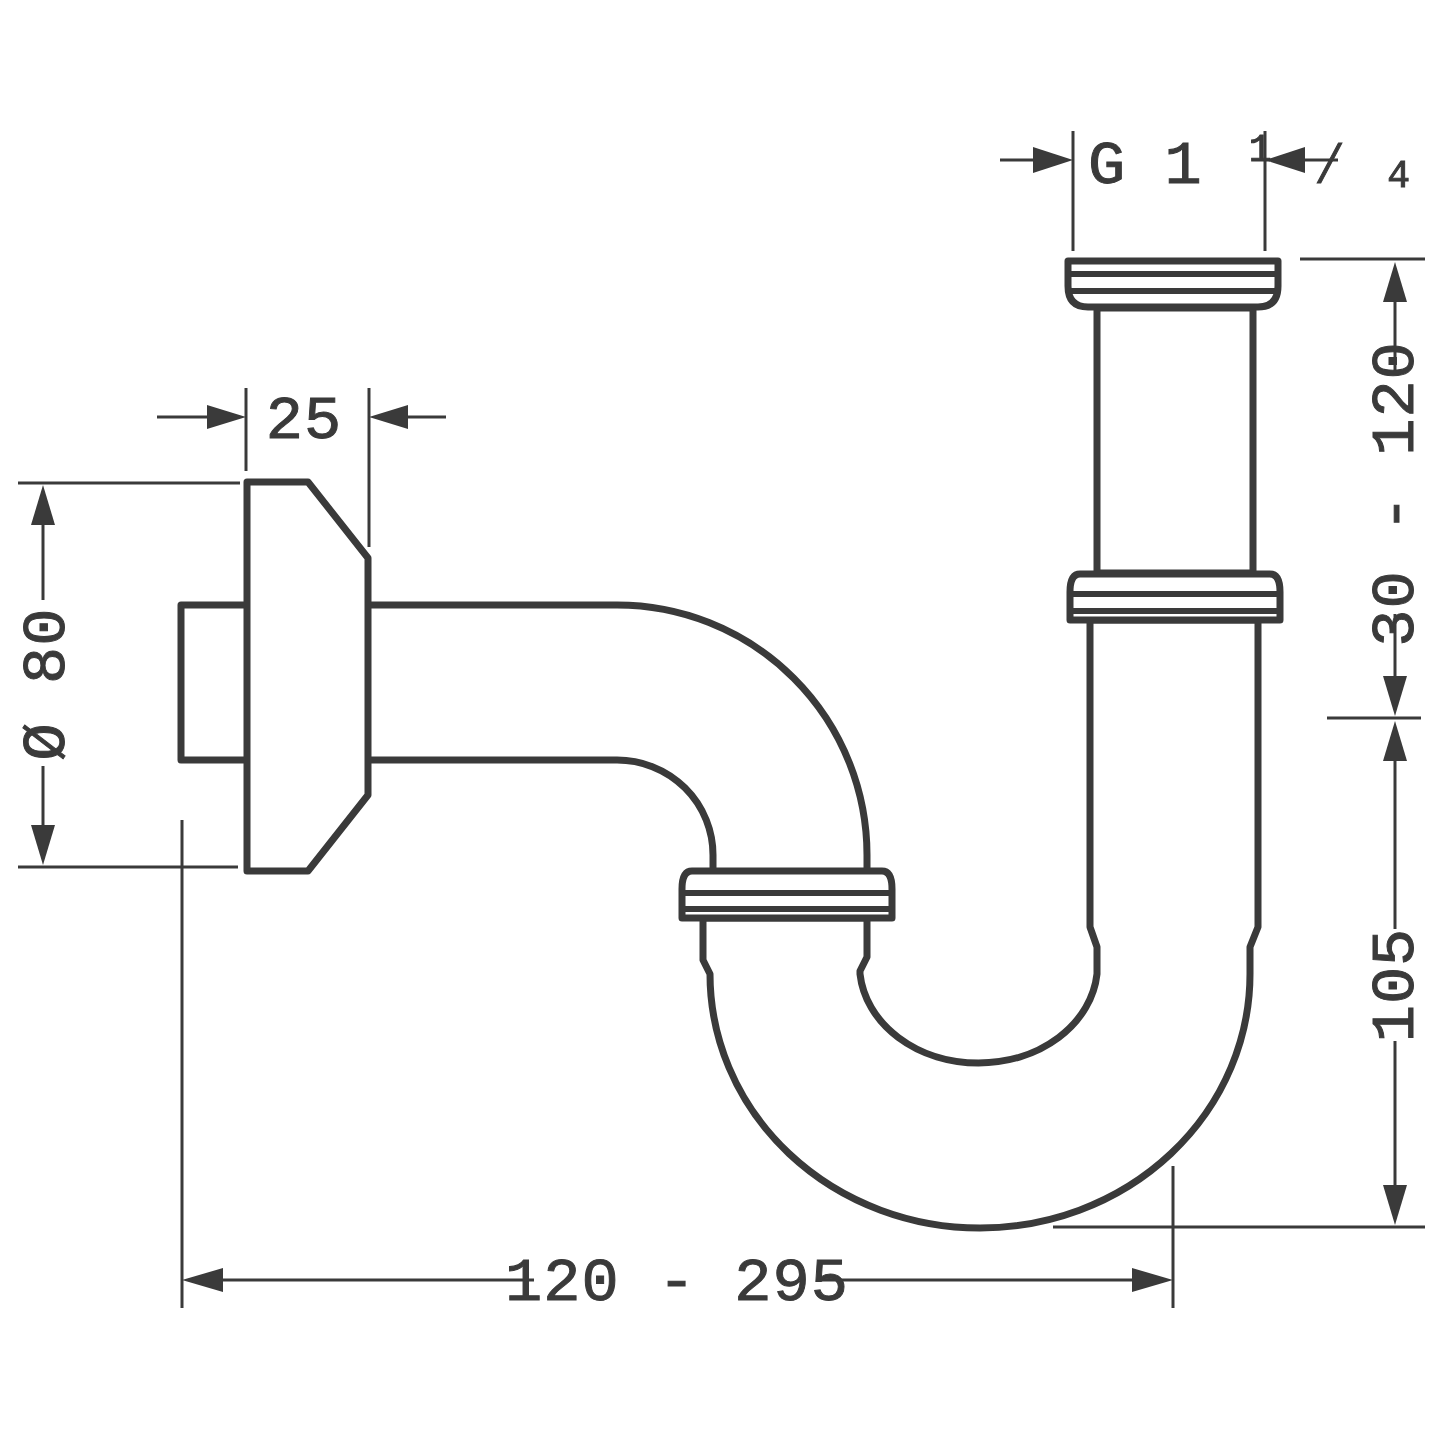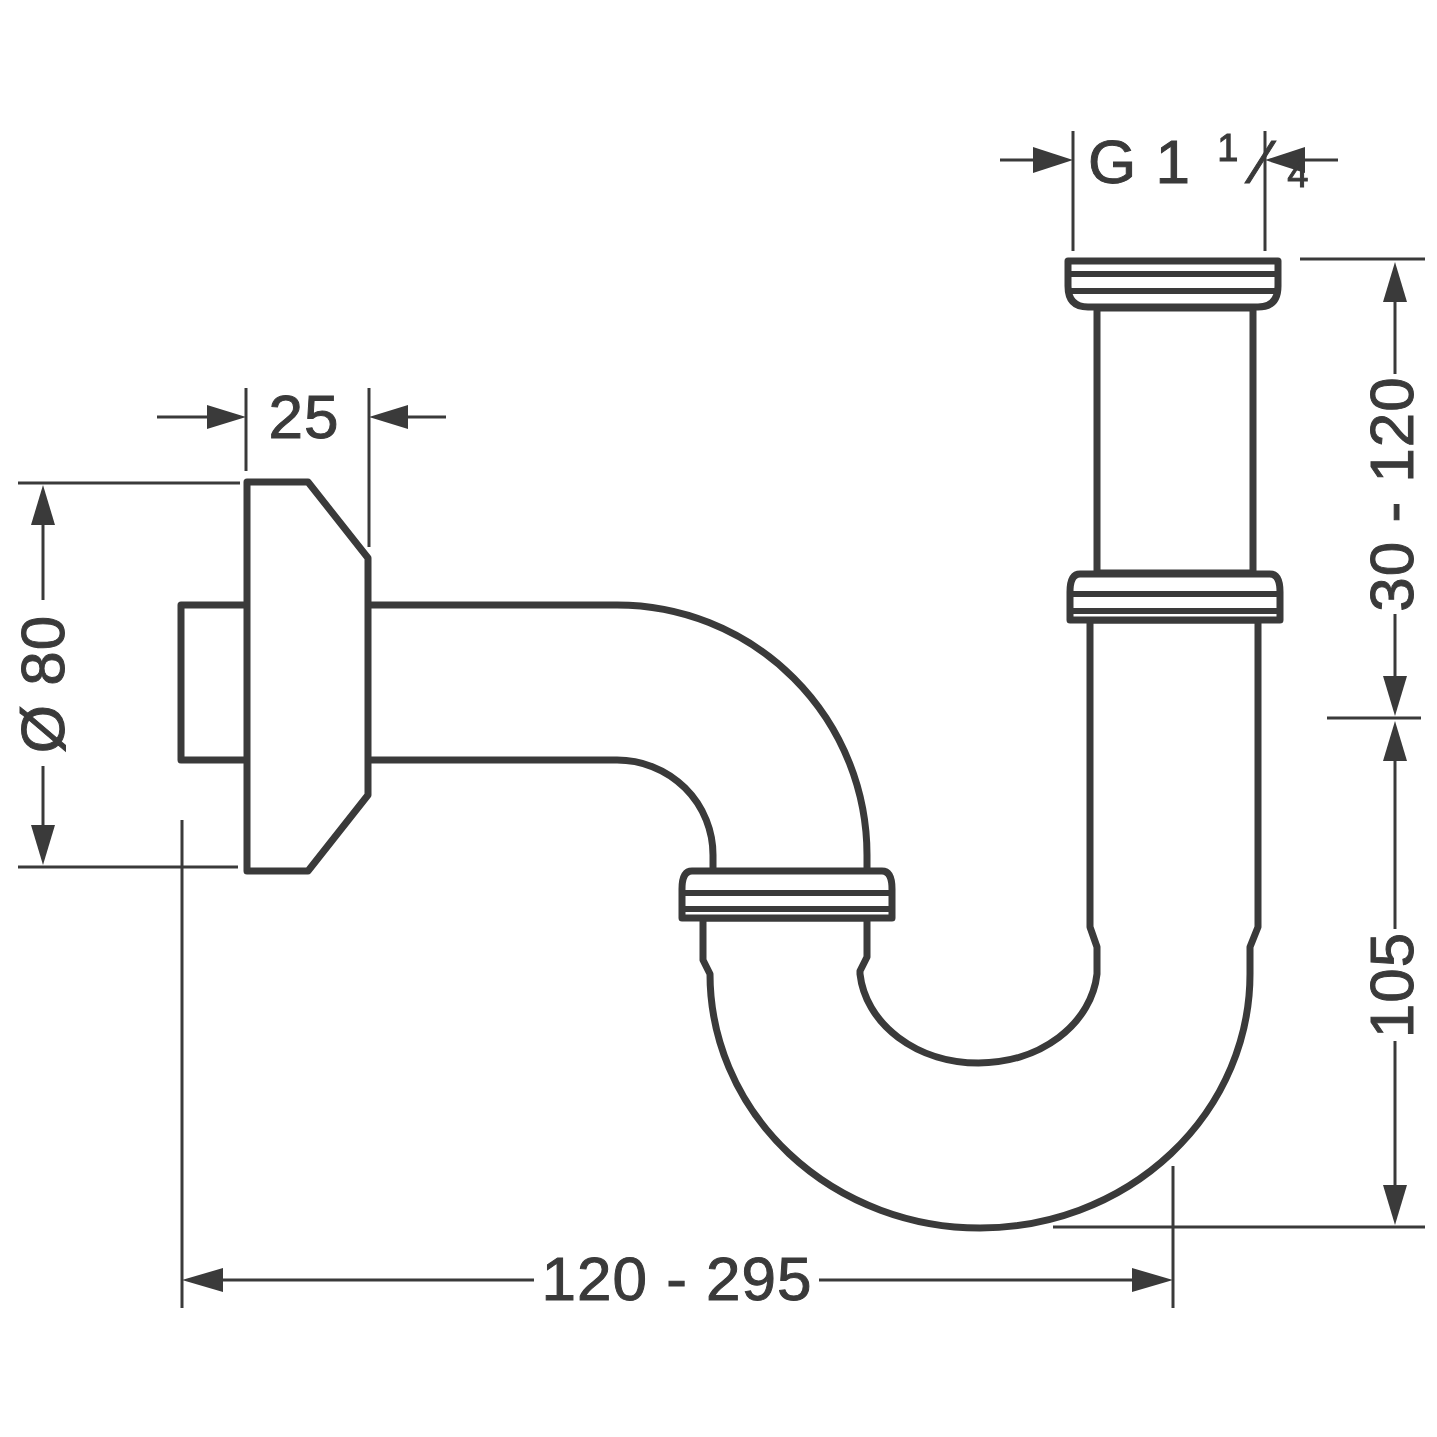--- a/index.html
+++ b/index.html
@@ -1,17 +1,17 @@
 <!DOCTYPE html>
 <html><head>
 <meta charset="utf-8">
 <style>
   html,body{margin:0;padding:0;background:#ffffff;}
   .canvas{position:relative;width:1437px;height:1437px;background:#ffffff;overflow:hidden;
-          font-family:Liberation Sans, sans-serif;}
+          font-family:Liberation Mono, monospace;}
   svg{display:block;}
   .pipe{fill:#ffffff;stroke:#3a3a3a;stroke-width:7;stroke-linejoin:round;}
   .nut{fill:#ffffff;stroke:#3a3a3a;stroke-width:7;stroke-linejoin:round;}
   .nut-band{fill:none;stroke:#3a3a3a;stroke-width:6;}
   .dim{stroke:#3a3a3a;stroke-width:3;fill:none;}
   .arrowhead{fill:#3a3a3a;stroke:none;}
   .dim-text{fill:#3a3a3a;font-size:62px;letter-spacing:1px;}
 </style>
 </head>
 <body>

